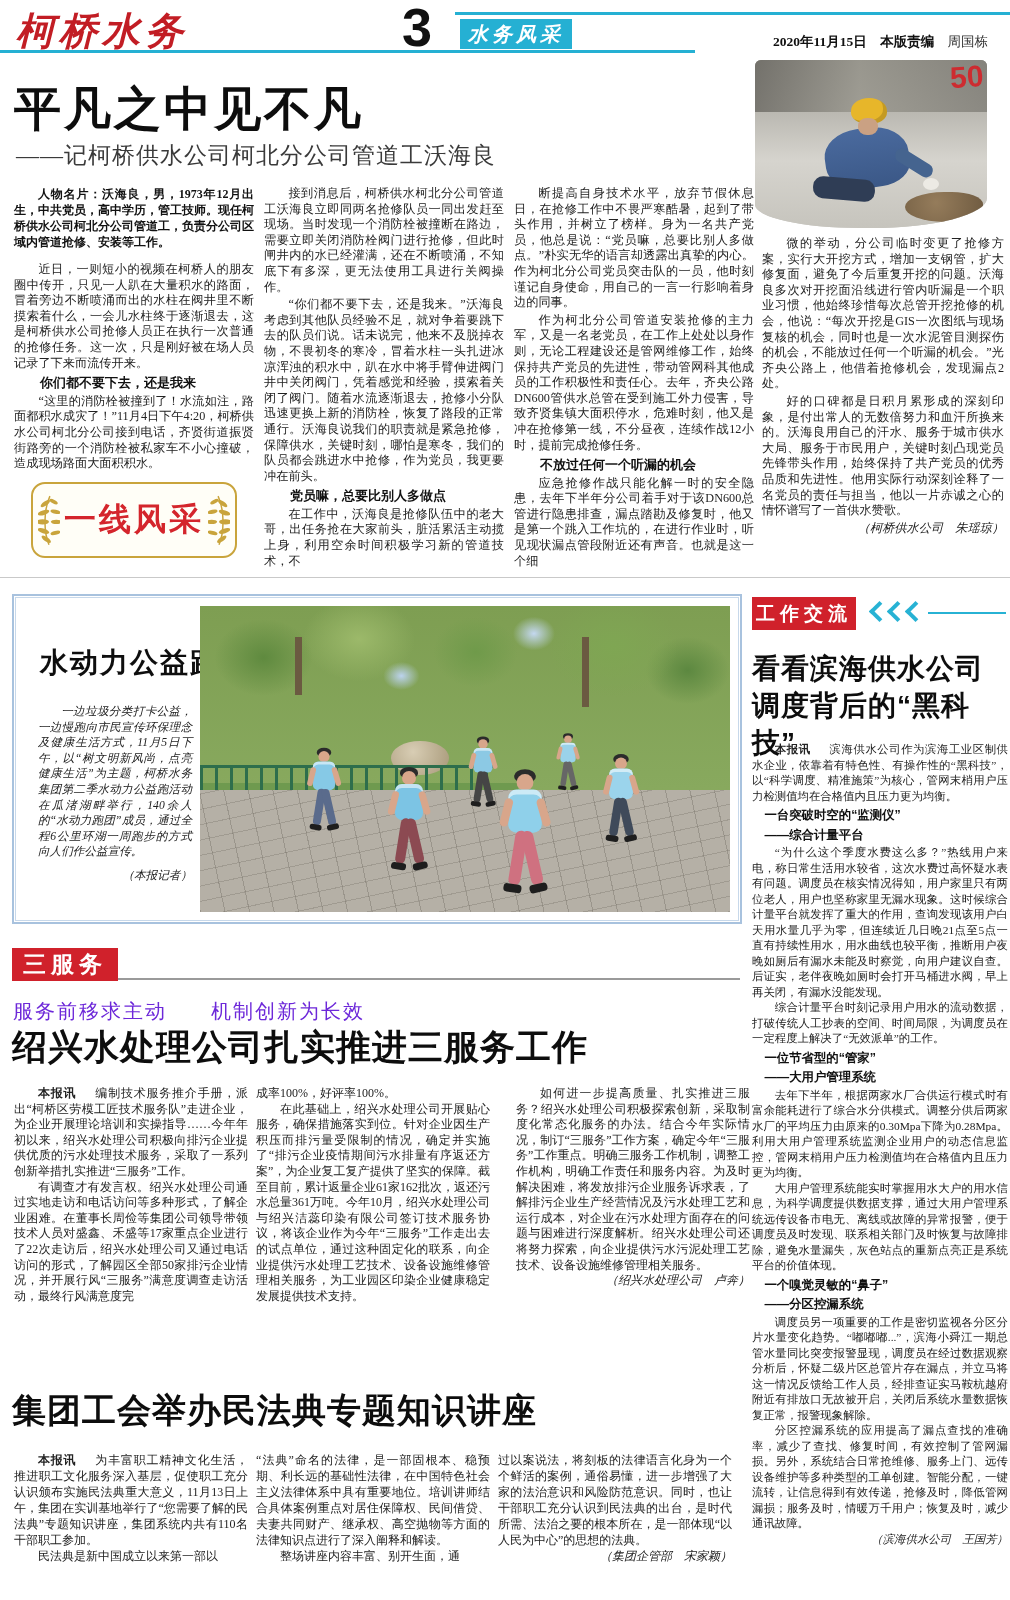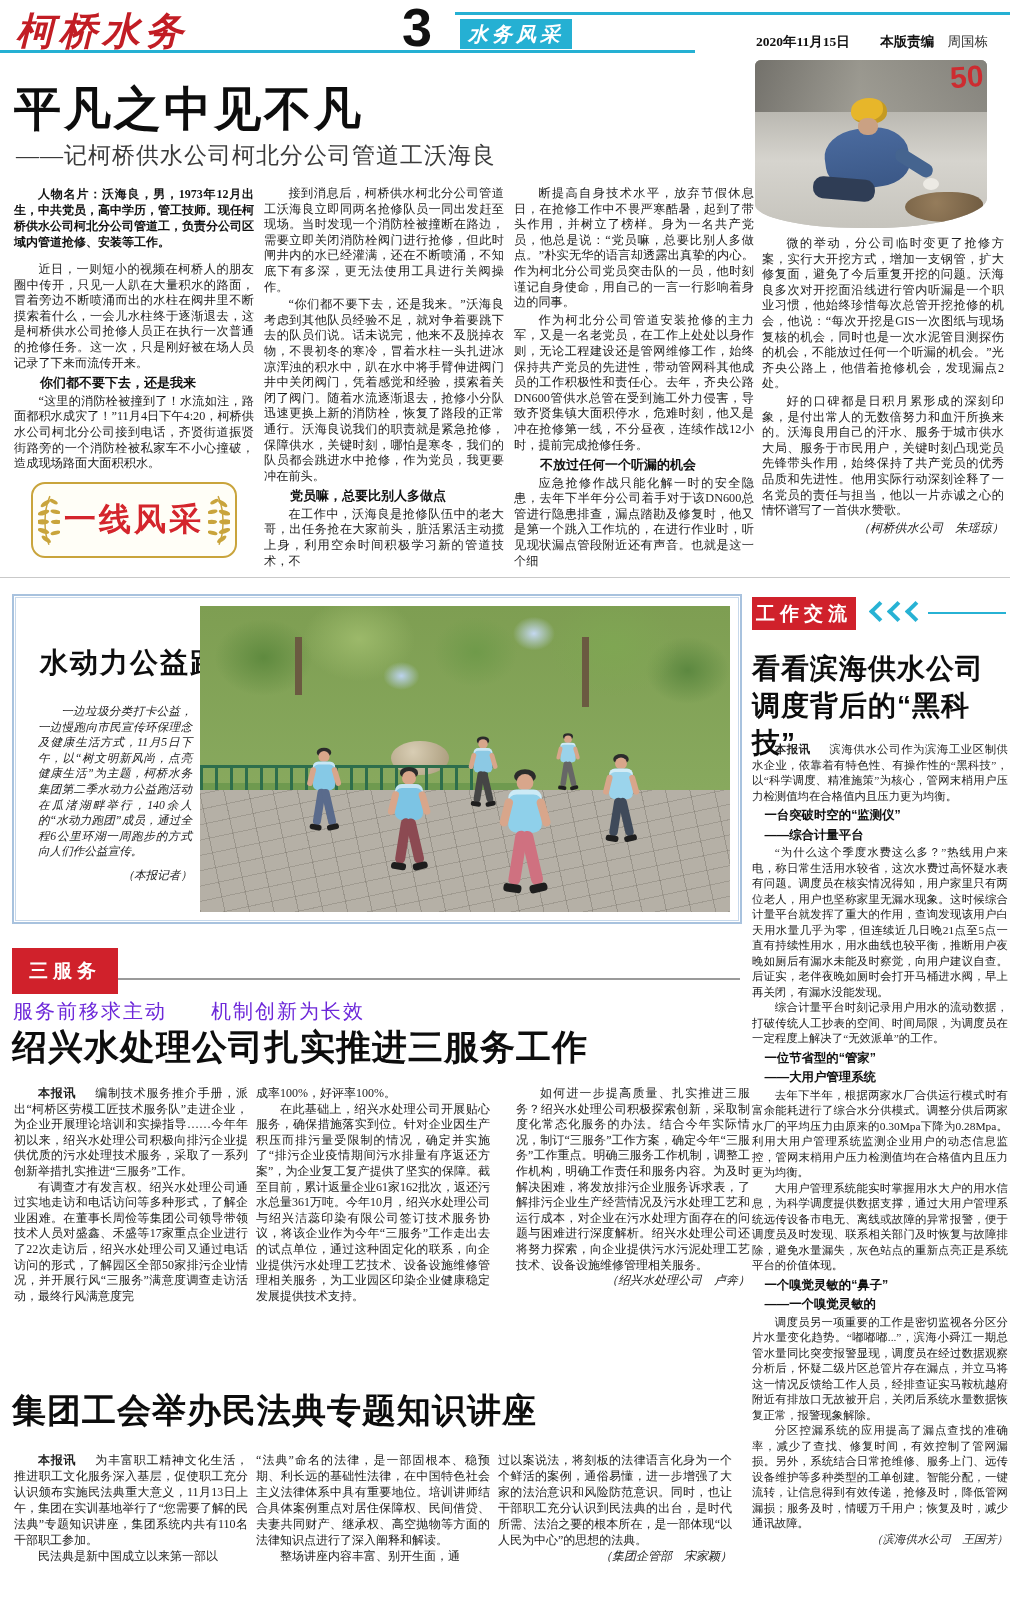--- a/index.html
+++ b/index.html
@@ -12,21 +12,21 @@
             color:#c21d24;letter-spacing:5px;font-family:"Liberation Serif",serif;}
   .page-num{position:absolute;left:402px;top:-4px;font-size:54px;font-weight:900;color:#111;
             font-family:"Liberation Sans",sans-serif;}
   .section-box{position:absolute;left:460px;top:19px;width:112px;height:30px;background:#25b0d3;
                color:#fff;font-weight:bold;font-style:italic;font-size:20px;letter-spacing:4px;
                display:flex;align-items:center;justify-content:center;
                font-family:"Liberation Sans",sans-serif;}
   .hdr-line-right{position:absolute;left:455px;top:12px;width:555px;height:3px;background:#25b0d3;}
   .hdr-line-left{position:absolute;left:0px;top:50px;width:695px;height:3px;background:#25b0d3;}
   .date-line{position:absolute;right:22px;top:33px;font-size:13.5px;color:#111;}
-  .date-line .d{font-weight:bold;margin-right:27px;}
+  .date-line .d{font-weight:bold;margin-right:10px;}
   .date-line .lbl{font-weight:bold;margin-right:10px;}
   .date-line .nm{color:#333;}
 
   
   .a1-title{position:absolute;left:14px;top:78px;font-size:47px;font-weight:900;letter-spacing:3px;
             color:#0d0d0d;font-family:"Liberation Sans",sans-serif;}
   .a1-sub{position:absolute;left:16px;top:140px;font-size:23px;color:#3a3a3a;letter-spacing:1px;}
   .a1col{position:absolute;top:186px;width:240px;font-size:12.2px;line-height:15.6px;
          text-align:justify;color:#222;}
   .a1col p{margin:0 0 2px;text-indent:2em;}
@@ -121,21 +121,21 @@
   .chev-line{position:absolute;left:928px;top:612px;width:78px;height:2px;background:#27b2d4;}
   .tech-title{position:absolute;left:752px;top:650px;font-size:28px;font-weight:900;line-height:37px;
               letter-spacing:1px;color:#0d0d0d;font-family:"Liberation Sans",sans-serif;}
   .tech-body{position:absolute;left:752px;top:742px;width:256px;height:852px;font-size:11.4px;
              line-height:15.5px;text-align:justify;color:#222;overflow:hidden;}
   .tech-body p{margin:0;text-indent:2em;}
   .tech-body .subhead{font-size:12.4px;margin:4px 0 2px;text-indent:1em;}
   .lead-label{font-family:"Liberation Sans",sans-serif;font-weight:bold;margin-right:19px;}
 
   
-  #svc-tag{left:12px;top:948px;width:106px;height:46px;font-size:19px;text-align:center;}
+  #svc-tag{left:12px;top:948px;width:106px;height:33px;font-size:23px;text-align:center;}
   .svc-rule{position:absolute;left:118px;top:978px;width:622px;height:2px;background:#9a9a9a;}
   .svc-kicker{position:absolute;left:13px;top:998px;font-size:20px;color:#6d28d9;letter-spacing:2px;
               font-family:"Liberation Sans",sans-serif;}
   .svc-title{position:absolute;left:12px;top:1024px;font-size:35px;font-weight:900;letter-spacing:1px;
              color:#0d0d0d;font-family:"Liberation Sans",sans-serif;}
   .svccol{position:absolute;top:1086px;width:234px;font-size:12px;line-height:15.6px;text-align:justify;color:#222;}
   .svccol p{margin:0;text-indent:2em;}
   #svc1{left:14px;} #svc2{left:256px;} #svc3{left:516px;}
 
   
@@ -324,21 +324,21 @@
     <p><b class="lead-label">本报讯</b><span>滨海供水公司作为滨海工业区制供水企业，依靠着有特色性、有操作性的“黑科技”，以“科学调度、精准施策”为核心，管网末梢用户压力检测值均在合格值内且压力更为均衡。</span></p>
     <h4 class="subhead">一台突破时空的“监测仪”</h4>
     <h4 class="subhead">——综合计量平台</h4>
     <p>“为什么这个季度水费这么多？”热线用户来电，称日常生活用水较省，这次水费过高怀疑水表有问题。调度员在核实情况得知，用户家里只有两位老人，用户也坚称家里无漏水现象。这时候综合计量平台就发挥了重大的作用，查询发现该用户白天用水量几乎为零，但连续近几日晚21点至5点一直有持续性用水，用水曲线也较平衡，推断用户夜晚如厕后有漏水未能及时察觉，向用户建议自查。后证实，老伴夜晚如厕时会打开马桶进水阀，早上再关闭，有漏水没能发现。</p>
     <p>综合计量平台时刻记录用户用水的流动数据，打破传统人工抄表的空间、时间局限，为调度员在一定程度上解决了“无效派单”的工作。</p>
     <h4 class="subhead">一位节省型的“管家”</h4>
     <h4 class="subhead">——大用户管理系统</h4>
     <p>去年下半年，根据两家水厂合供运行模式时有富余能耗进行了综合水分供模式。调整分供后两家水厂的平均压力由原来的0.30Mpa下降为0.28Mpa。利用大用户管理系统监测企业用户的动态信息监控，管网末梢用户压力检测值均在合格值内且压力更为均衡。</p>
     <p>大用户管理系统能实时掌握用水大户的用水信息，为科学调度提供数据支撑，通过大用户管理系统远传设备市电无、离线或故障的异常报警，便于调度员及时发现、联系相关部门及时恢复与故障排除，避免水量漏失，灰色站点的重新点亮正是系统平台的价值体现。</p>
     <h4 class="subhead">一个嗅觉灵敏的“鼻子”</h4>
-    <h4 class="subhead">——一个嗅觉灵敏的</h4>
+    <h4 class="subhead">——分区控漏系统</h4>
     <p>调度员另一项重要的工作是密切监视各分区分片水量变化趋势。“嘟嘟嘟...”，滨海小舜江一期总管水量同比突变报警显现，调度员在经过数据观察分析后，怀疑二级片区总管片存在漏点，并立马将这一情况反馈给工作人员，经排查证实马鞍杭越府附近有排放口无故被开启，关闭后系统水量数据恢复正常，报警现象解除。</p>
     <p>分区控漏系统的应用提高了漏点查找的准确率，减少了查找、修复时间，有效控制了管网漏损。另外，系统结合日常抢维修、服务上门、远传设备维护等多种类型的工单创建。智能分配，一键流转，让信息得到有效传递，抢修及时，降低管网漏损；服务及时，情暖万千用户；恢复及时，减少通讯故障。</p>
     <p class="byline">（滨海供水公司　王国芳）</p>
   </div>
 
   <div class="tag-red" id="svc-tag">三服务</div>
   <div class="svc-rule"></div>
   <div class="svc-kicker">服务前移求主动　　机制创新为长效</div>
   <div class="svc-title">绍兴水处理公司扎实推进三服务工作</div>
 

